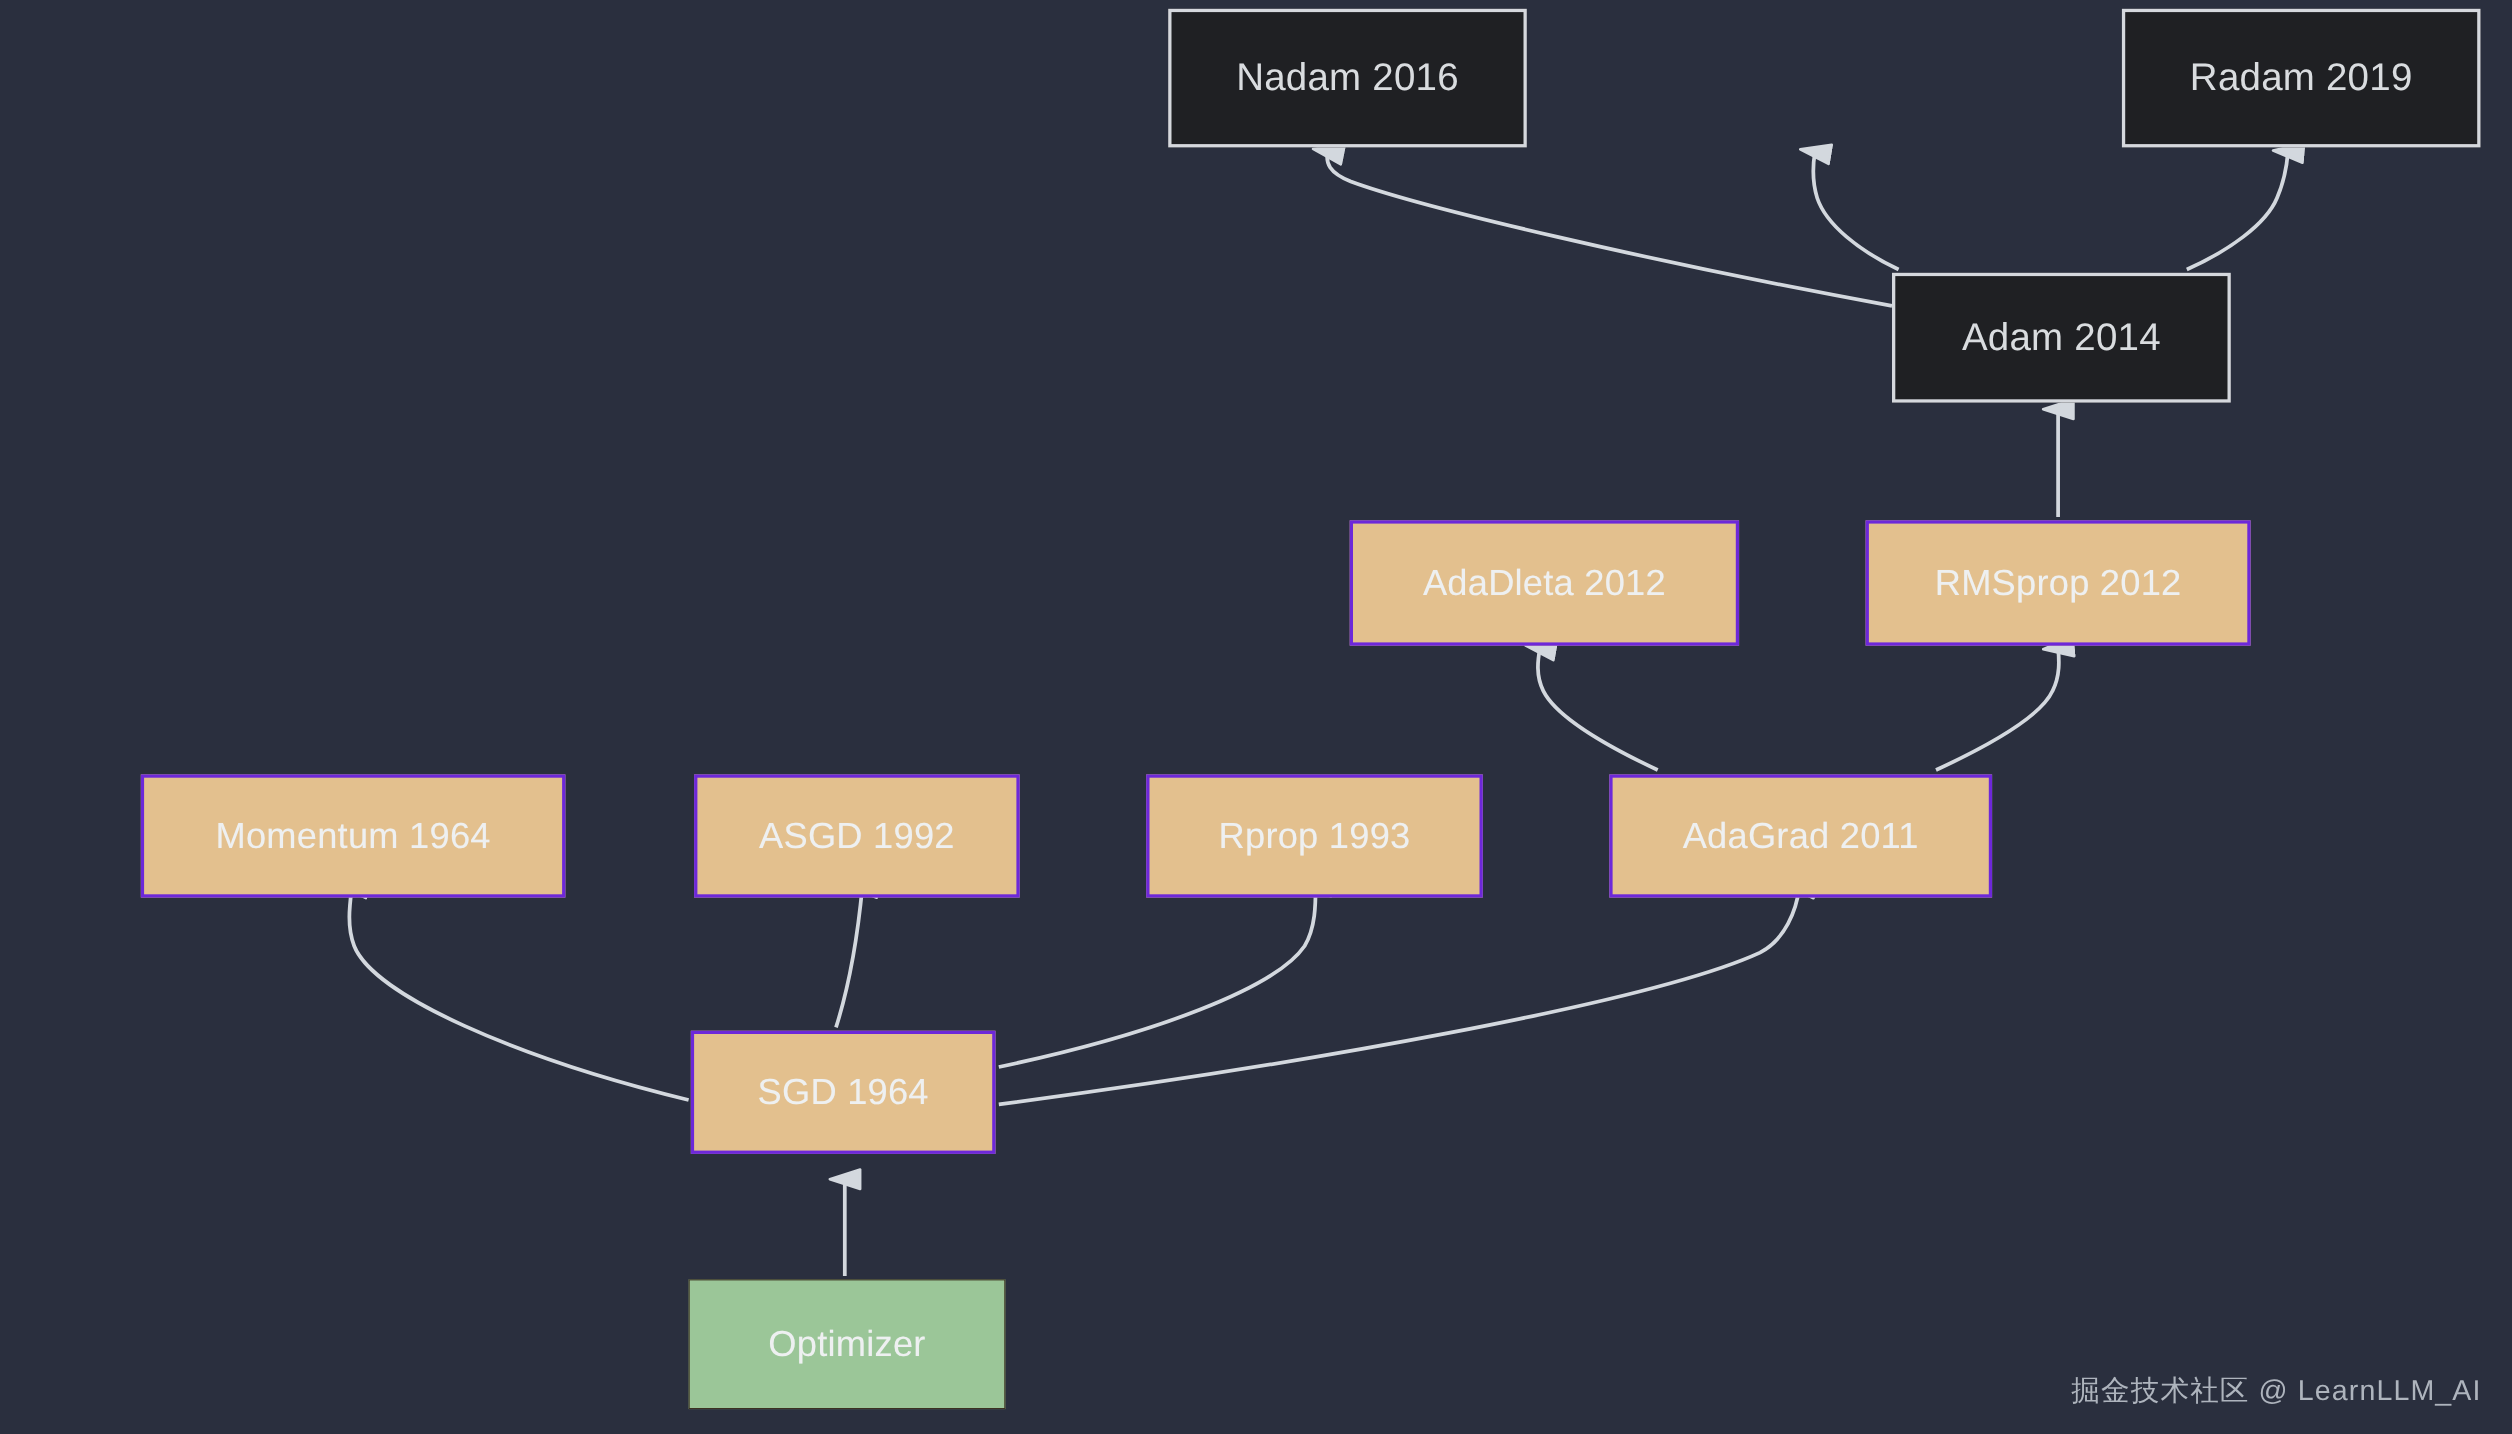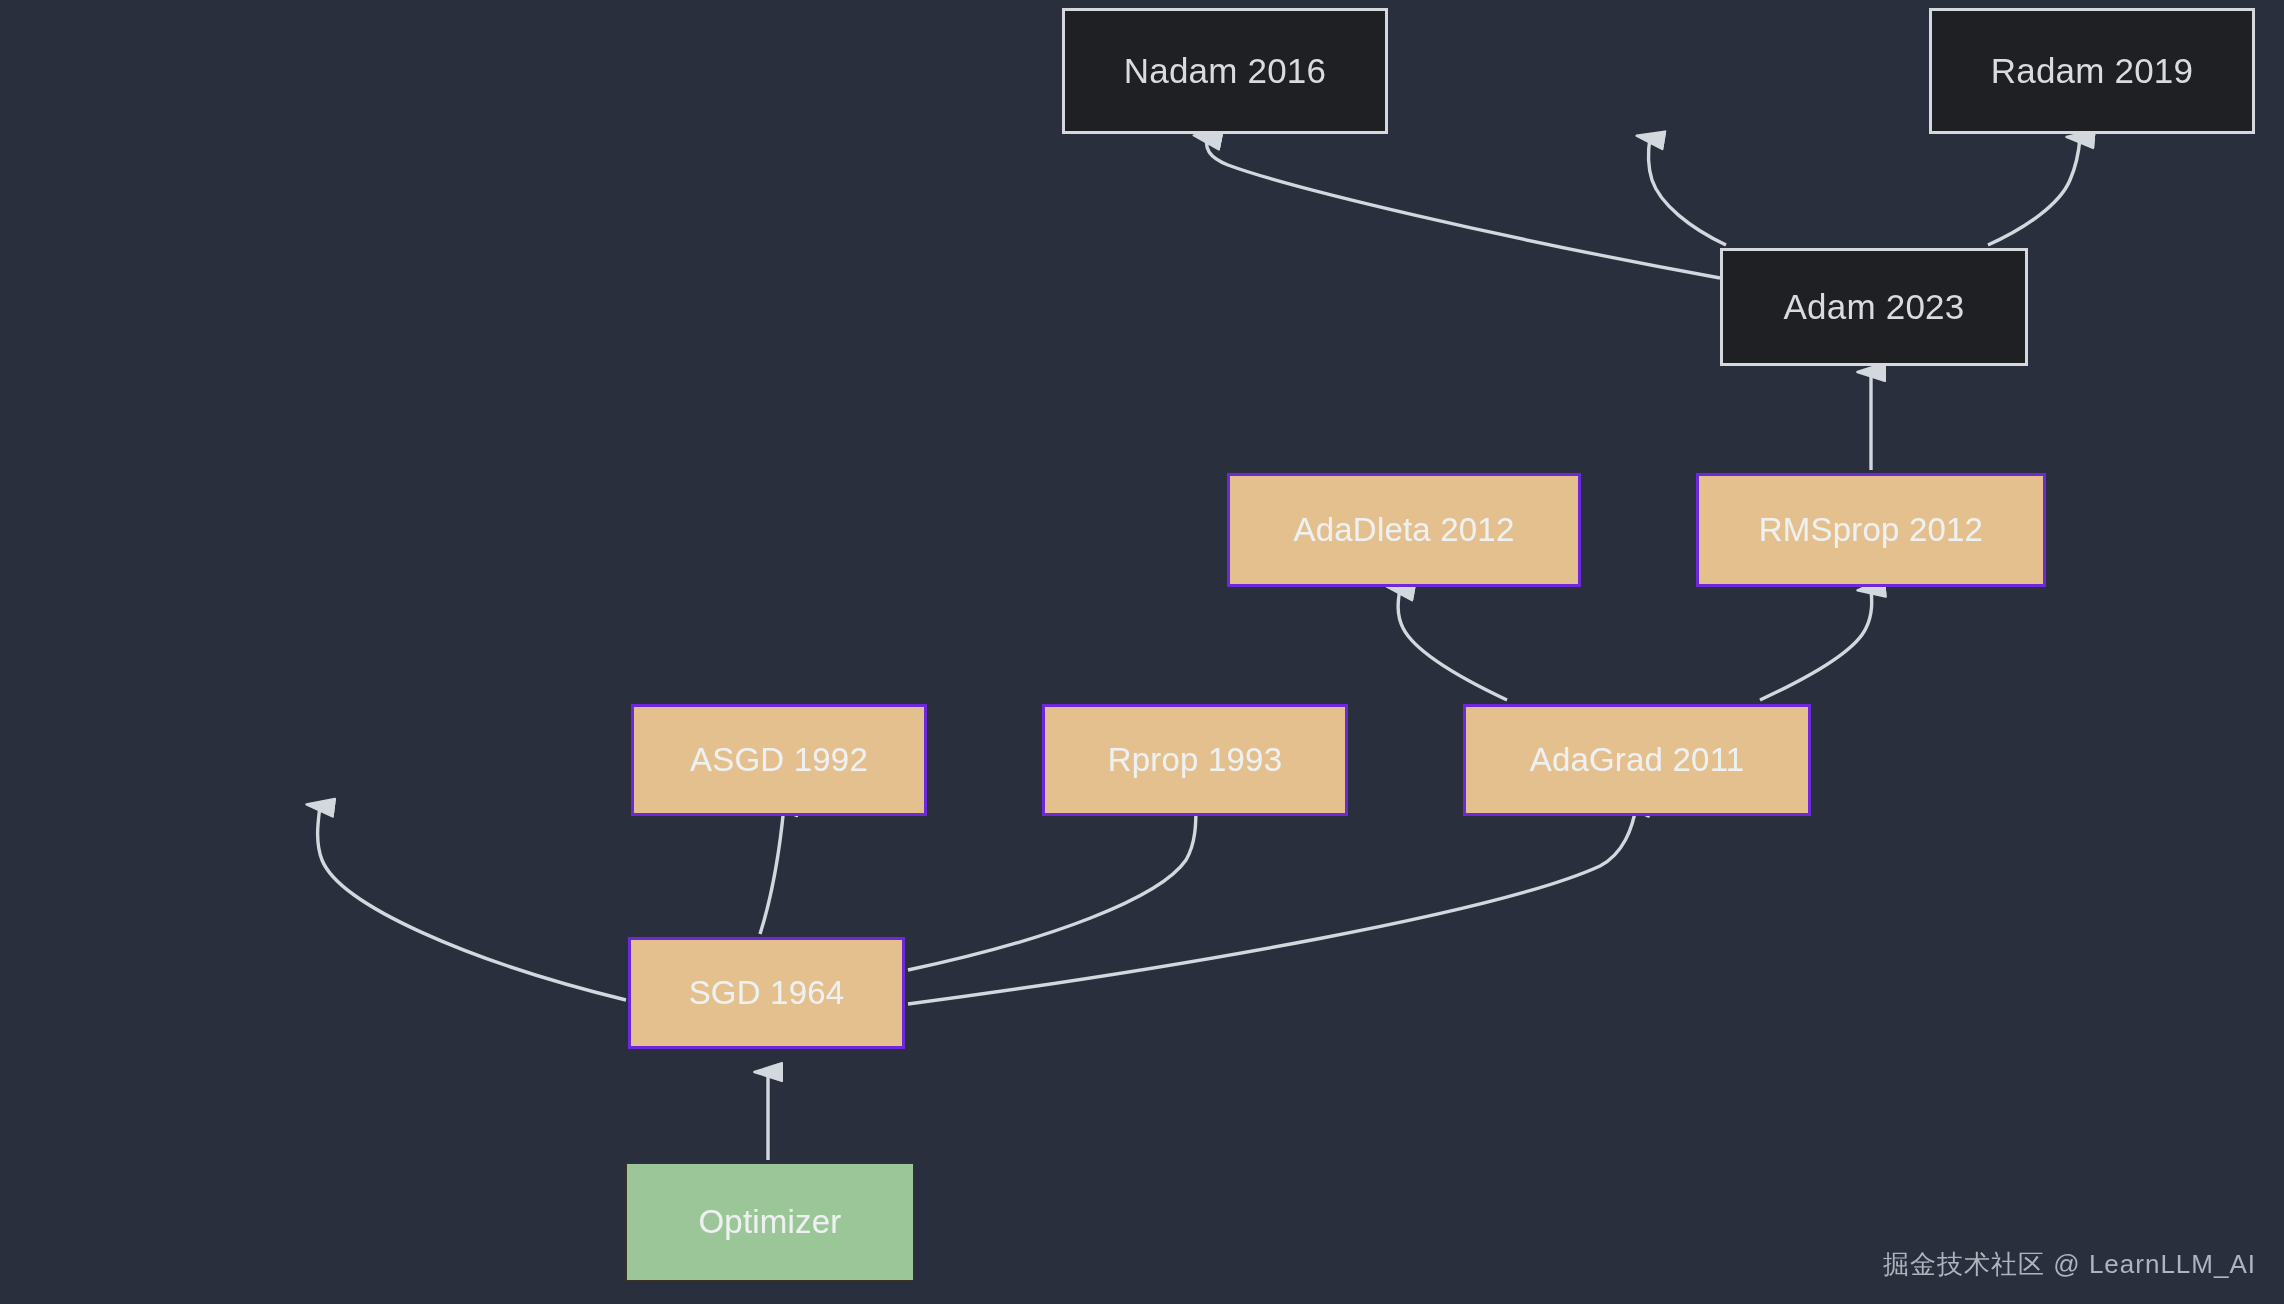--- a/index.html
+++ b/index.html
@@ -59,31 +59,34 @@
   <div class="node dark" style="left:1046px;top:8px;width:326px;height:126px;margin-left:16px;">
     <span class="lbl">Nadam 2016</span>
   </div>
 
 
   <div class="node dark" style="left:1929px;top:8px;width:326px;height:126px;">
     <span class="lbl">Radam 2019</span>
   </div>
 
   <div class="node dark" style="left:1720px;top:248px;width:308px;height:118px;">
-    <span class="lbl">Adam 2023</span>
+    <span class="lbl">Adam 2014</span>
   </div>
 
   <div class="node tan" style="left:1227px;top:473px;width:354px;height:114px;">
     <span class="lbl">AdaDleta 2012</span>
   </div>
 
   <div class="node tan" style="left:1696px;top:473px;width:350px;height:114px;">
     <span class="lbl">RMSprop 2012</span>
   </div>
 
+  <div class="node tan" style="left:128px;top:704px;width:386px;height:112px;">
+    <span class="lbl">Momentum 1964</span>
+  </div>
 
   <div class="node tan" style="left:631px;top:704px;width:296px;height:112px;">
     <span class="lbl">ASGD 1992</span>
   </div>
 
   <div class="node tan" style="left:1042px;top:704px;width:306px;height:112px;">
     <span class="lbl">Rprop 1993</span>
   </div>
 
   <div class="node tan" style="left:1463px;top:704px;width:348px;height:112px;">

